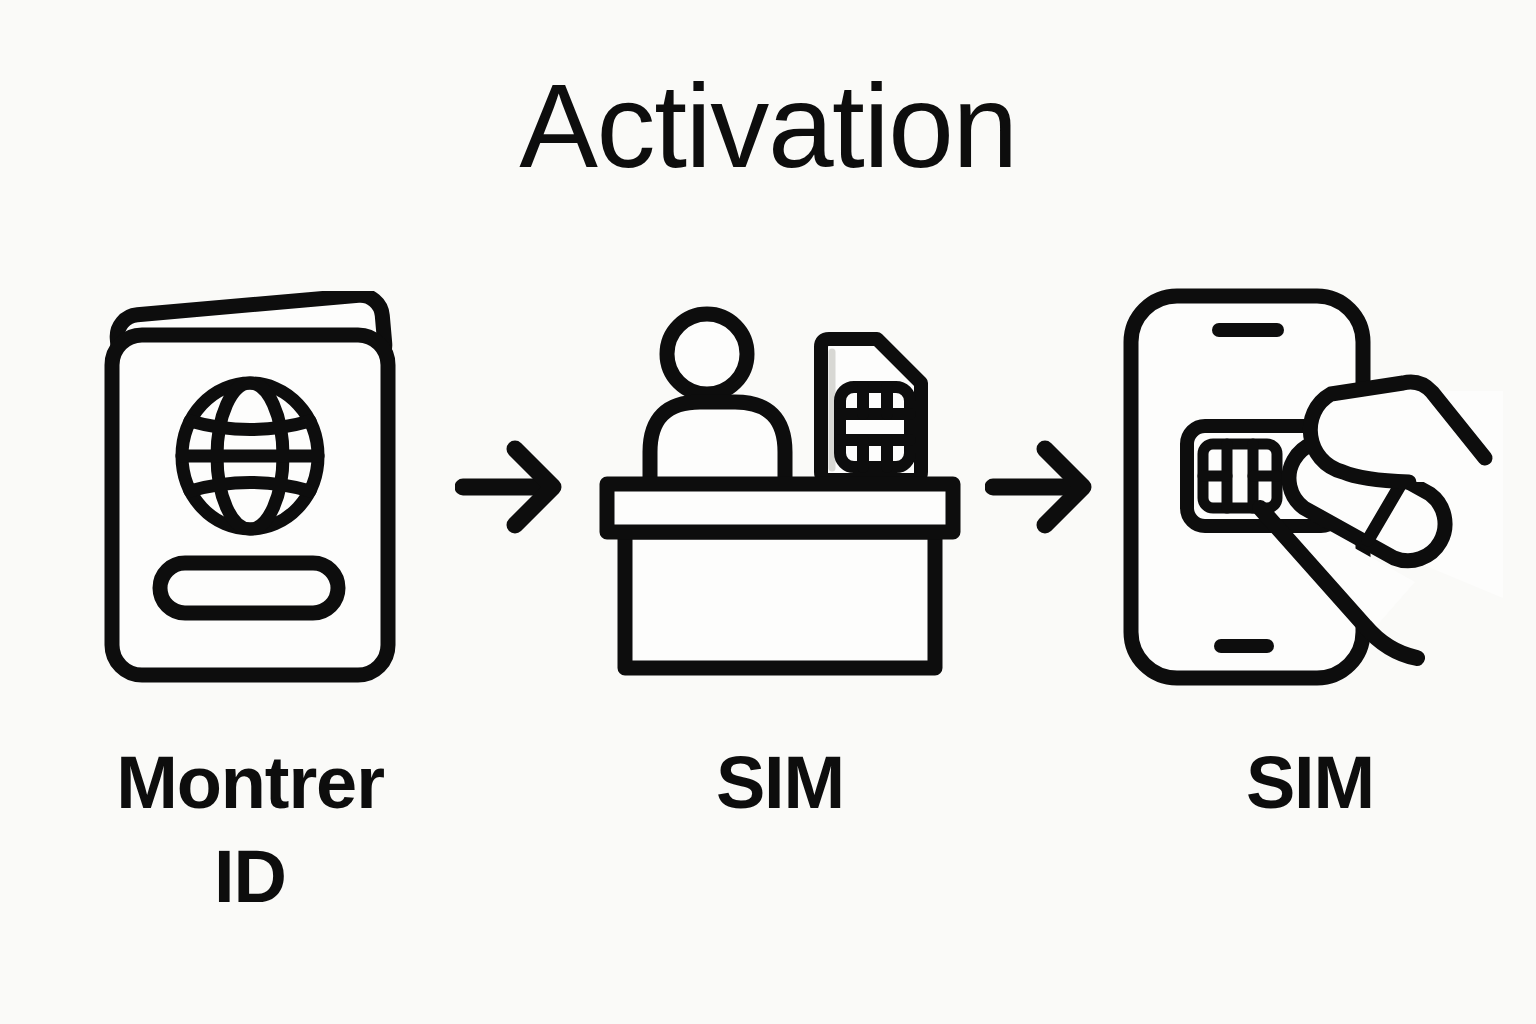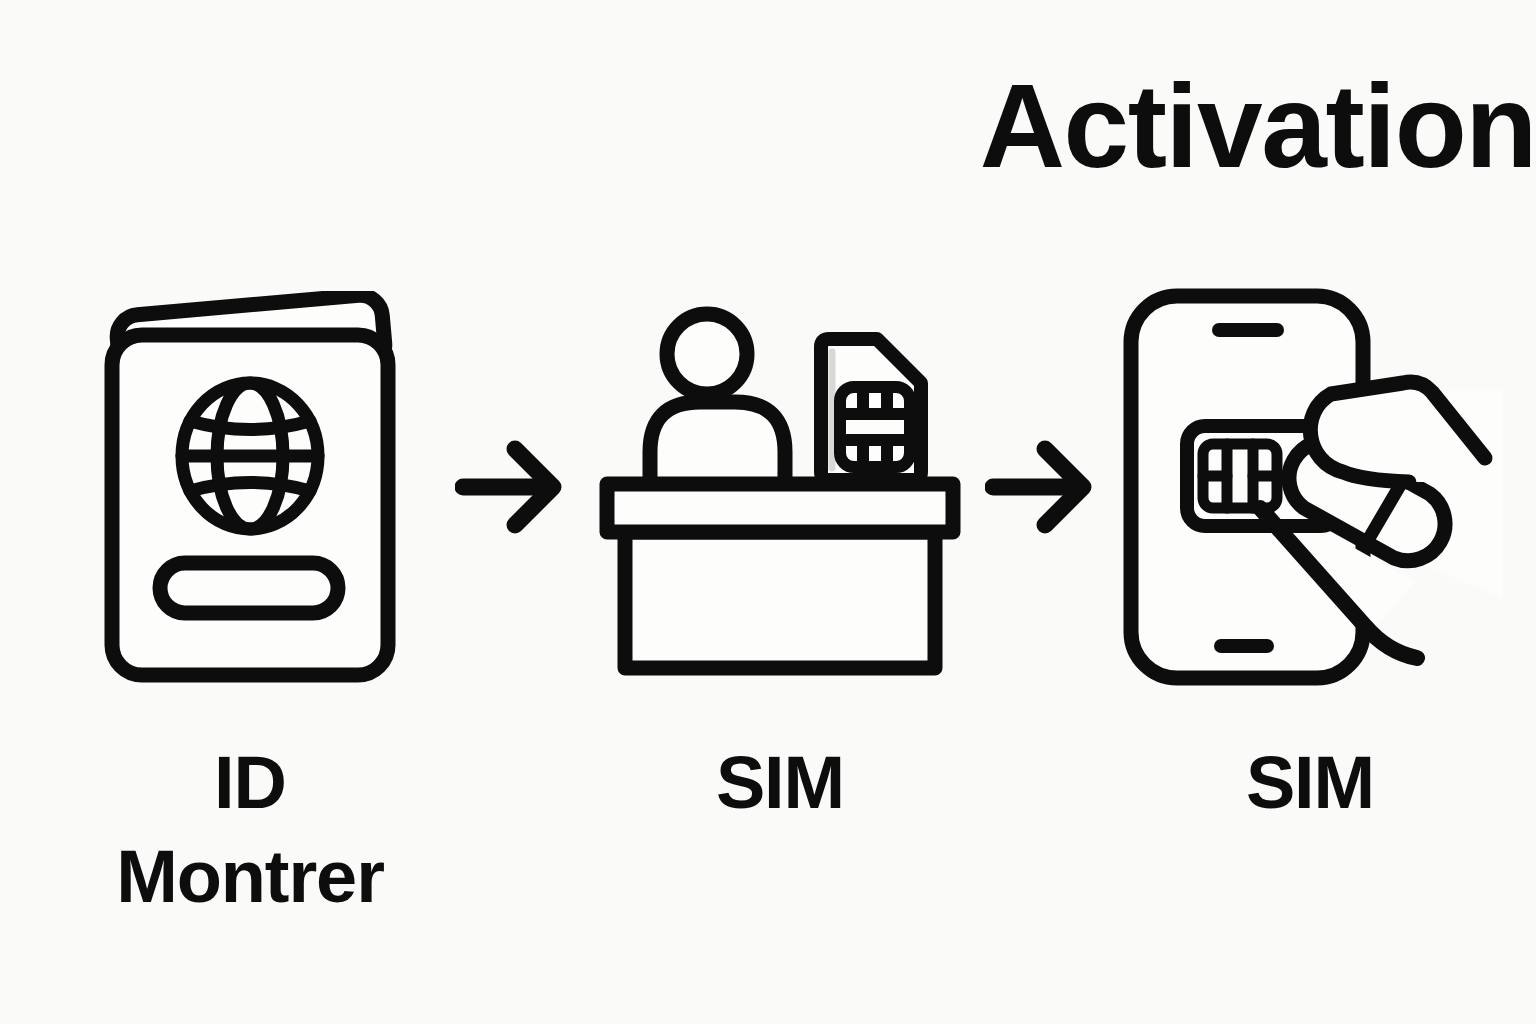--- a/index.html
+++ b/index.html
@@ -6,23 +6,23 @@
   body{
     width:1536px;height:1024px;
     background:#fafaf8;
     font-family:"Liberation Sans", sans-serif;
     color:#0d0d0d;
     overflow:hidden;
   }
   .canvas{position:relative;width:1536px;height:1024px;}
   .title{
     margin:56px 0 0 0;
-    text-align:right;
+    text-align:center;
     font-size:118px;
-    font-weight:bold;
+    font-weight:normal;
     letter-spacing:-0.012em;
     line-height:1.2;
   }
   .row{
     display:flex;
     justify-content:center;
     align-items:flex-start;
     margin-top:84px;
     padding-left:24px;
   }
@@ -64,22 +64,22 @@
             <ellipse class="ink paper" cx="150" cy="165" rx="68" ry="73" stroke-width="13"></ellipse>
             <ellipse class="ink nofill" cx="150" cy="165" rx="33" ry="73" stroke-width="13"></ellipse>
             <line class="ink" x1="82" y1="165" x2="218" y2="165" stroke-width="13"></line>
             <path class="ink" d="M 90 130 Q 150 147 210 130" stroke-width="13"></path>
             <path class="ink" d="M 90 200 Q 150 183 210 200" stroke-width="13"></path>
           </g>
           <rect class="ink nofill" x="60" y="272" width="178" height="50" rx="25" stroke-width="15"></rect>
         </svg>
       </div>
       <div class="label">
+        <span>Montrer</span>
         <span>ID</span>
-        <span>Montrer</span>
       </div>
     </div>
 
     <div class="arrowcol">
       <div class="icon-area">
         <svg width="120" height="104" viewBox="0 0 120 104">
           <line class="ink" x1="8" y1="52" x2="96" y2="52" stroke-width="17"></line>
           <path class="ink" d="M 60 14 L 98 52 L 60 90" stroke-width="17"></path>
         </svg>
       </div>

